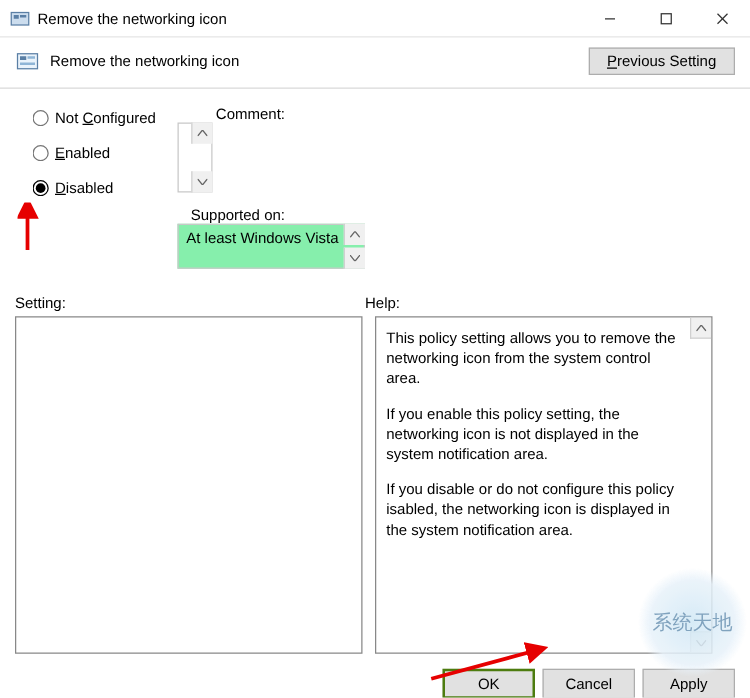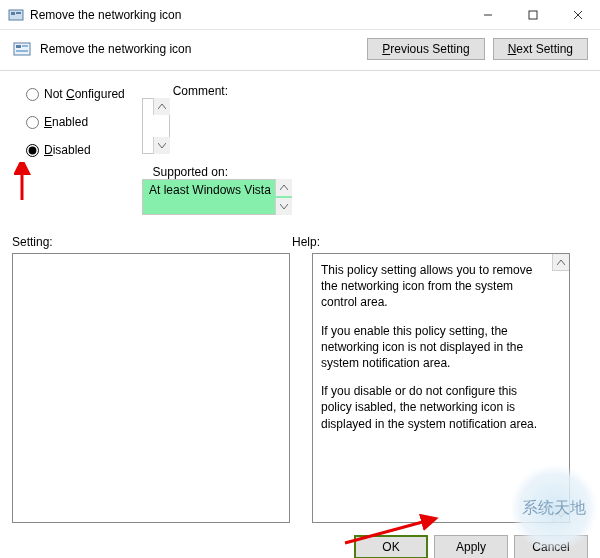--- a/index.html
+++ b/index.html
@@ -60,36 +60,36 @@
     background:#f0f0f0; border-left:1px solid #d0d0d0;
     display:flex; align-items:center; justify-content:center;
   }
   .scrollbtn.top{top:0;} .scrollbtn.bot{bottom:0;}
   .scrollbtn svg{display:block;}
   .boxwrap{position:relative; flex:1;}
   
   .labelsrow { display:flex; padding:6px 12px 4px 12px; margin-top:2px;}
   .labelsrow .l1{ width:280px;} .labelsrow .l2{flex:1;}
   
-  .panerow { display:flex; padding:0 30px 8px 12px; gap:22px; height:278px;}
+  .panerow { display:flex; padding:0 30px 8px 12px; gap:10px; height:278px;}
   .pane { border:1px solid #888; background:#fff; position:relative; overflow:hidden;}
   .pane.options{ width:278px;}
   .pane.help{ flex:1;}
   .helpinner{ padding:8px 22px 8px 8px; font-size:12px; line-height:1.35;}
   .helpinner p{margin:0 0 12px 0;}
   
   .buttonsrow { display:flex; justify-content:flex-end; padding:4px 12px 10px 0; gap:6px;}
   .btn {
     background:#e1e1e1; border:1px solid #adadad;
     font:inherit; padding:3px 0; width:74px; text-align:center;
   }
   .btn.default{ border:2px solid #4d7c0f;}
   .arrow2{ position:absolute; left:340px; top:468px; pointer-events:none;}
   .watermark{
-    position:absolute; right:2px; bottom:6px; width:88px; height:88px;
+    position:absolute; right:2px; bottom:16px; width:88px; height:88px;
     border-radius:50%; background:radial-gradient(circle,#d0e8f5 0%,#e8f2fa 55%,rgba(255,255,255,0) 70%);
     display:flex; align-items:center; justify-content:center;
     color:#6b93b3; font-size:16px; opacity:.85; pointer-events:none;
     font-family:"Microsoft YaHei","Segoe UI",sans-serif;
   }
 </style>
 </head>
 <body>
 
 <div class="titlebar">
@@ -125,21 +125,20 @@
   <span class="hicon">
     <svg width="20" height="20" viewBox="0 0 20 20">
         <rect x="2" y="4" width="16" height="12" fill="#eaf3fb" stroke="#5a7fa5"></rect>
         <rect x="4" y="6" width="5" height="3" fill="#5a7fa5"></rect>
         <rect x="10" y="6" width="6" height="2" fill="#8fb5d6"></rect>
         <rect x="4" y="11" width="12" height="2" fill="#8fb5d6"></rect>
       </svg>
   </span>
   <span class="htitle">Remove the networking icon</span>
   <button class="navbtn"><u>P</u>revious Setting</button>
-  <button class="navbtn"><u>N</u>ext Setting</button>
 </div>
 
 <div class="midsection">
   <div class="radios">
     <div class="radio">
       <input type="radio" name="state" id="r1" style="">
       <label for="r1">Not <u>C</u>onfigured</label>
     </div>
     <div class="radio">
       <input type="radio" name="state" id="r2" style="">
@@ -207,22 +206,22 @@
     <div class="scrollbtn bot" style="border-top:1px solid #d0d0d0">
         <svg width="8" height="5">
           <polyline points="0,0 4,5 8,0" fill="none" stroke="#666"></polyline>
         </svg>
       </div>
   </div>
 </div>
 
 <div class="buttonsrow">
   <button class="btn default">OK</button>
+  <button class="btn">Cancel</button>
   <button class="btn">Apply</button>
-  <button class="btn">Cancel</button>
 </div>
 
 <svg class="arrow1" width="22" height="40">
   <defs>
       <marker id="ah1" markerWidth="6" markerHeight="6" refX="3" refY="3" orient="auto">
         <path d="M0,0 L6,3 L0,6 Z" fill="#e60000"></path>
       </marker>
     </defs>
   <line x1="8" y1="38" x2="8" y2="4" stroke="#e60000" stroke-width="3" marker-end="url(#ah1)"></line>
 </svg>

